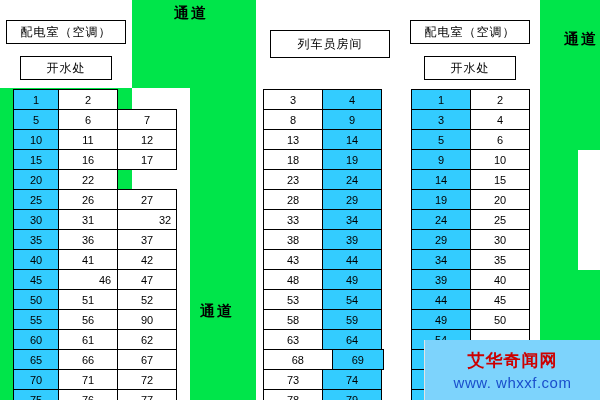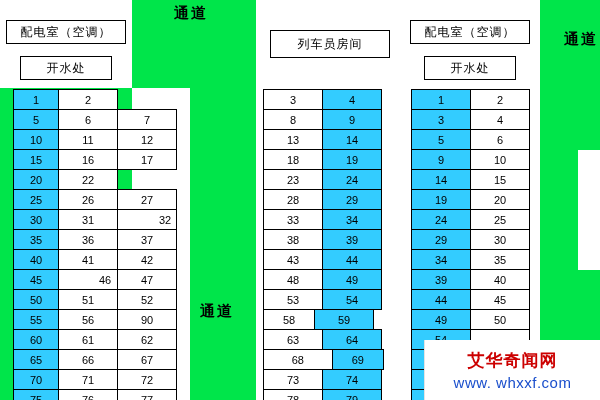--- a/index.html
+++ b/index.html
@@ -50,21 +50,21 @@
     background:#ffffff;
   }
   .cell.cy{background:#33ccff;}
   .cell.blank{border:none;background:transparent;}
 
   
   .watermark{
     position:absolute;
     right:0;bottom:0;
     width:175px;height:60px;
-    background:#ffffff;
+    background:#7dd3fc;
     display:flex;flex-direction:column;
     align-items:center;justify-content:center;
     border-left:1px solid #e3e3e3;
   }
   .wm-title{
     font-size:17px;color:#cc0000;font-weight:bold;letter-spacing:1px;
   }
   .wm-url{
     font-size:15px;color:#1a4fcc;margin-top:2px;letter-spacing:0.5px;
   }
@@ -217,21 +217,21 @@
       </div>
       <div class="row">
         <div class="cell" style="width: 60px;">48</div>
         <div class="cell cy" style="width: 60px;">49</div>
       </div>
       <div class="row">
         <div class="cell" style="width: 60px;">53</div>
         <div class="cell cy" style="width: 60px;">54</div>
       </div>
       <div class="row">
-        <div class="cell" style="width: 52px;">58</div>
+        <div class="cell" style="width: 60px;">58</div>
         <div class="cell cy" style="width: 60px;">59</div>
       </div>
       <div class="row">
         <div class="cell" style="width: 60px;">63</div>
         <div class="cell cy" style="width: 60px;">64</div>
       </div>
       <div class="row">
         <div class="cell" style="width: 80px;">68</div>
         <div class="cell cy" style="width: 60px;">69</div>
       </div>

